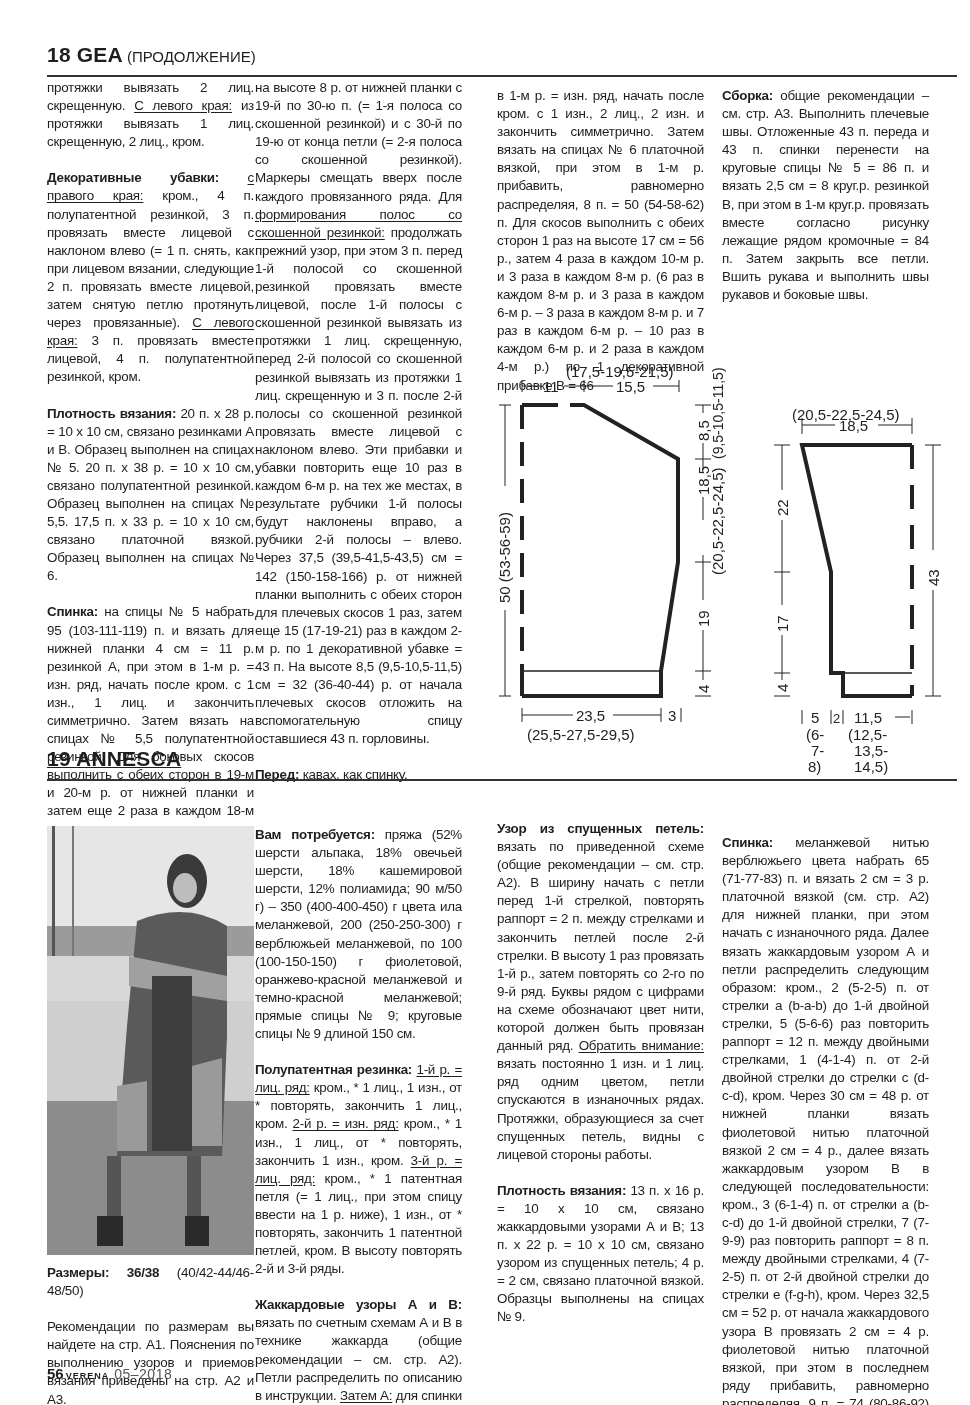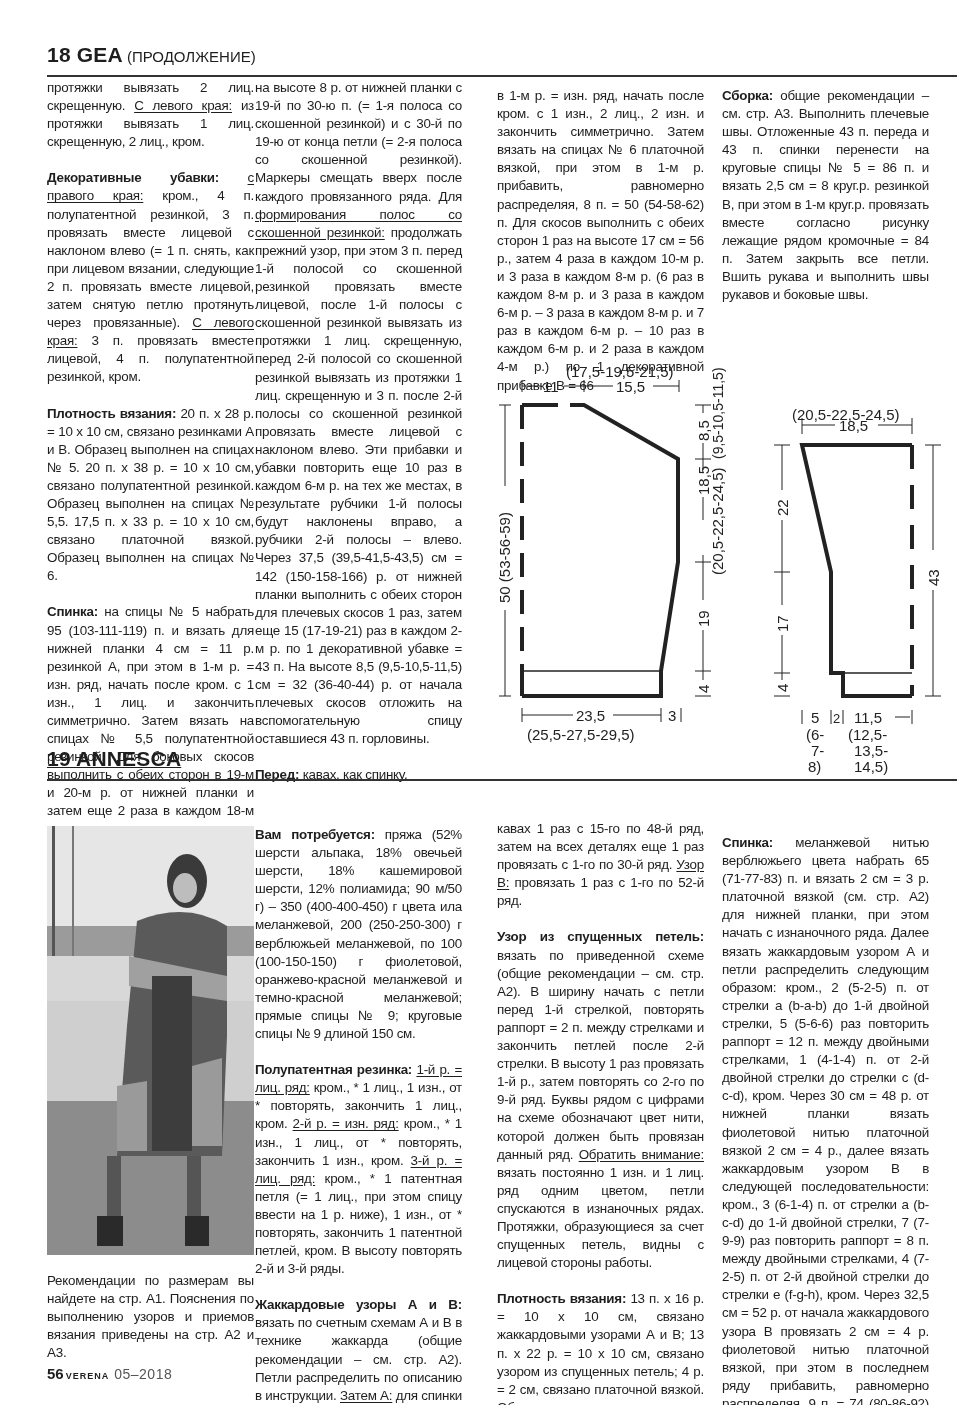--- a/index.html
+++ b/index.html
@@ -171,30 +171,30 @@
     <path d="M145 240 L175 232 L175 320 L140 320 Z" fill="#9a9a9a"></path>
     <rect x="105" y="150" width="40" height="175" fill="#3d3d3d"></rect>
     <rect x="60" y="330" width="14" height="70" fill="#555"></rect>
     <rect x="140" y="330" width="14" height="70" fill="#555"></rect>
     <rect x="50" y="390" width="26" height="30" fill="#2a2a2a"></rect>
     <rect x="138" y="390" width="24" height="30" fill="#2a2a2a"></rect>
   </svg>
 </div>
 
 <div class="col c1" style="top:1264px;">
+    <p><b>Размеры: 36/38</b><span> (40/42-44/46-48/50)</span></p>
     <p><span>Рекомендации по размерам вы найдете на стр. А1. Пояснения по выполнению узоров и приемов вязания приведены на стр. А2 и А3.</span></p>
   </div>
 
 <div class="col c2" style="top:826px;">
     <p><b>Вам потребуется:</b><span> пряжа (52% шерсти альпака, 18% овечьей шерсти, 18% кашемировой шерсти, 12% полиамида; 90 м/50 г) – 350 (400-400-450) г цвета ила меланжевой, 200 (250-250-300) г верблюжьей меланжевой, по 100 (100-150-150) г фиолетовой, оранжево-красной меланжевой и темно-красной меланжевой; прямые спицы № 9; круговые спицы № 9 длиной 150 см.</span></p>
     <p><b>Полупатентная резинка:</b><span> </span><u>1-й р. = лиц. ряд:</u><span> кром., * 1 лиц., 1 изн., от * повторять, закончить 1 лиц., кром. </span><u>2-й р. = изн. ряд:</u><span> кром., * 1 изн., 1 лиц., от * повторять, закончить 1 изн., кром. </span><u>3-й р. = лиц. ряд:</u><span> кром., * 1 патентная петля (= 1 лиц., при этом спицу ввести на 1 р. ниже), 1 изн., от * повторять, закончить 1 патентной петлей, кром. В высоту повторять 2-й и 3-й ряды.</span></p>
     <p><b>Жаккардовые узоры А и В:</b><span> вязать по счетным схемам А и В в технике жаккарда (общие рекомендации – см. стр. А2). Петли распределить по описанию в инструкции. </span><u>Затем А:</u><span> для спинки и переда провязать 1 раз с 1-го по 48-й ряд, на ру-</span></p>
   </div>
 <div class="col c3" style="top:820px;">
-    <p><span>кавах 1 раз с 15-го по 48-й ряд, затем на всех деталях еще 1 раз провязать с 1-го по 30-й ряд. </span><u>Узор В:</u><span> провязать 1 раз с 1-го по 52-й ряд.</span></p>
     <p><b>Узор из спущенных петель:</b><span> вязать по приведенной схеме (общие рекомендации – см. стр. А2). В ширину начать с петли перед 1-й стрелкой, повторять раппорт = 2 п. между стрелками и закончить петлей после 2-й стрелки. В высоту 1 раз провязать 1-й р., затем повторять со 2-го по 9-й ряд. Буквы рядом с цифрами на схеме обозначают цвет нити, которой должен быть провязан данный ряд. </span><u>Обратить внимание:</u><span> вязать постоянно 1 изн. и 1 лиц. ряд одним цветом, петли спускаются в изнаночных рядах. Протяжки, образующиеся за счет спущенных петель, видны с лицевой стороны работы.</span></p>
     <p><b>Плотность вязания:</b><span> 13 п. х 16 р. = 10 х 10 см, связано жаккардовыми узорами А и В; 13 п. х 22 р. = 10 х 10 см, связано узором из спущенных петель; 4 р. = 2 см, связано платочной вязкой. Образцы выполнены на спицах № 9.</span></p>
   </div>
 <div class="col c4" style="top:826px;">
     <p><b>Спинка:</b><span> меланжевой нитью верблюжьего цвета набрать 65 (71-77-83) п. и вязать 2 см = 3 р. платочной вязкой (см. стр. А2) для нижней планки, при этом начать с изнаночного ряда. Далее вязать жаккардовым узором А и петли распределить следующим образом: кром., 2 (5-2-5) п. от стрелки a (b-a-b) до 1-й двойной стрелки, 5 (5-6-6) раз повторить раппорт = 12 п. между двойными стрелками, 1 (4-1-4) п. от 2-й двойной стрелки до стрелки c (d-c-d), кром. Через 30 см = 48 р. от нижней планки вязать фиолетовой нитью платочной вязкой 2 см = 4 р., далее вязать жаккардовым узором В в следующей последовательности: кром., 3 (6-1-4) п. от стрелки a (b-c-d) до 1-й двойной стрелки, 7 (7-9-9) раз повторить раппорт = 8 п. между двойными стрелками, 4 (7-2-5) п. от 2-й двойной стрелки до стрелки e (f-g-h), кром. Через 32,5 см = 52 р. от начала жаккардового узора В провязать 2 см = 4 р. фиолетовой нитью платочной вязкой, при этом в последнем ряду прибавить, равномерно распределяя, 9 п. = 74 (80-86-92) п. Далее вязать узором из спущен-</span></p>
   </div>
 
 <div class="footer">
   <span class="pg">56</span><span class="brand">VERENA</span><span class="issue">05–2018</span>
 </div>

